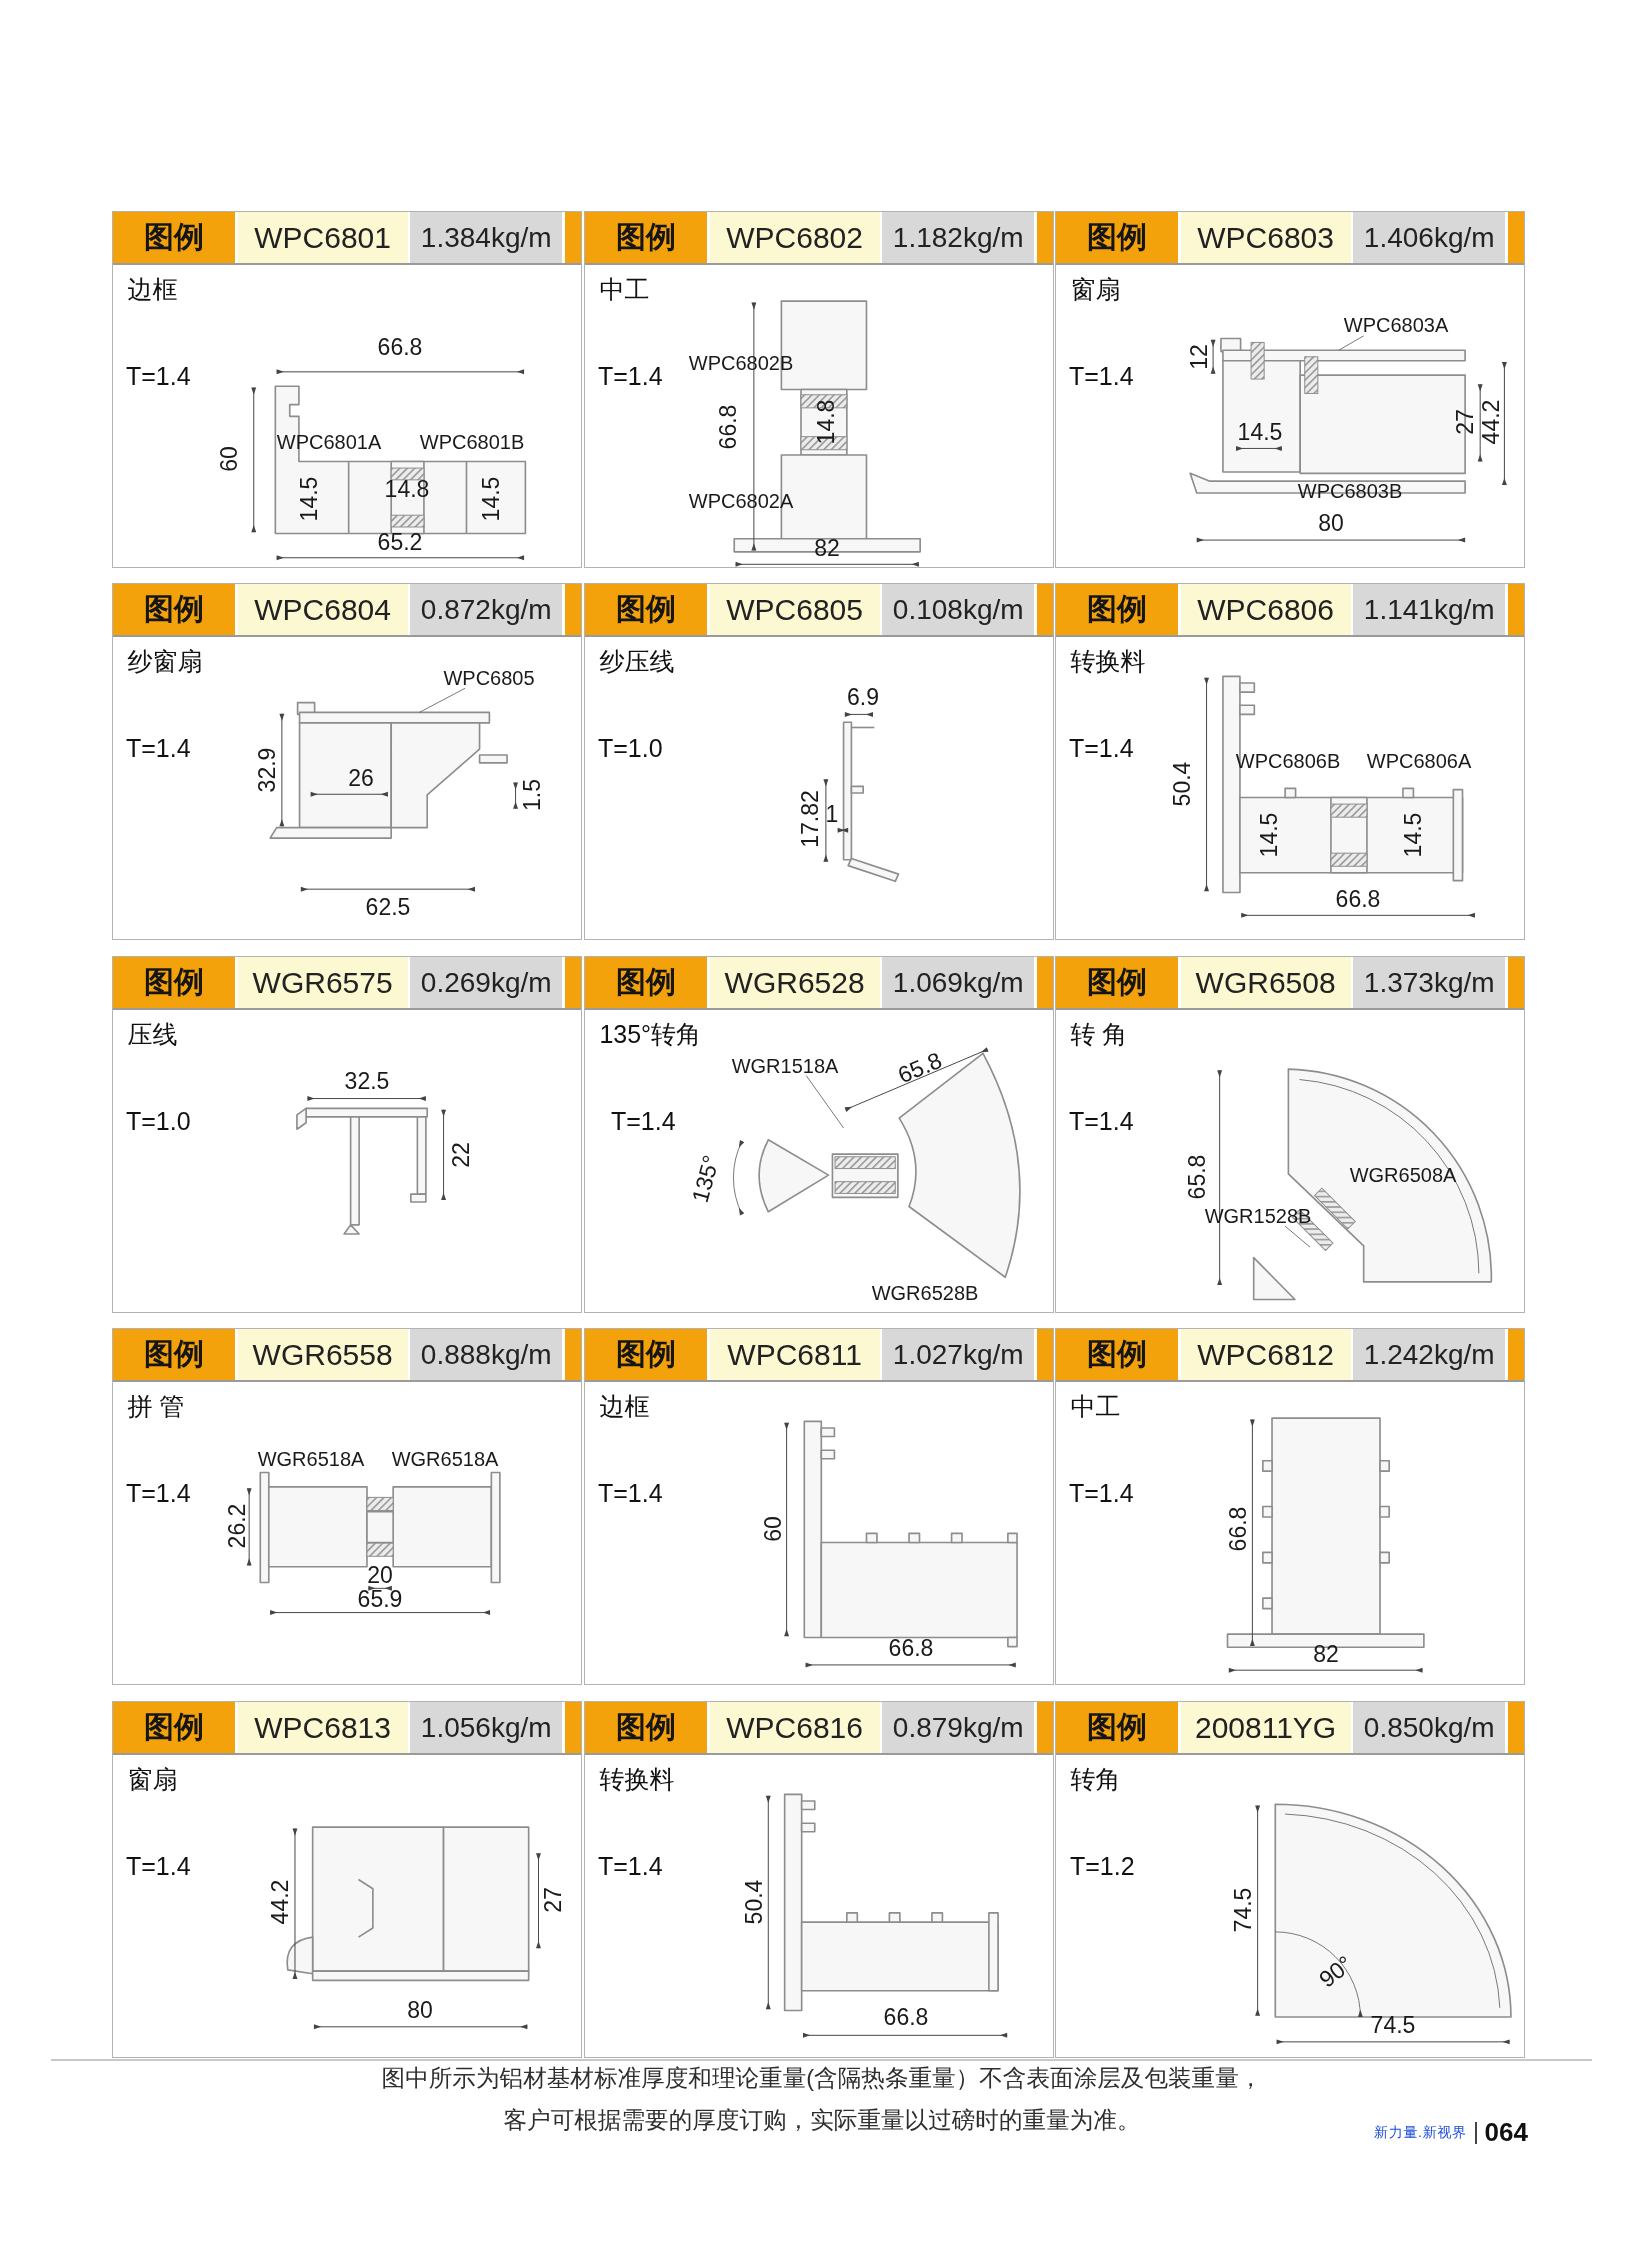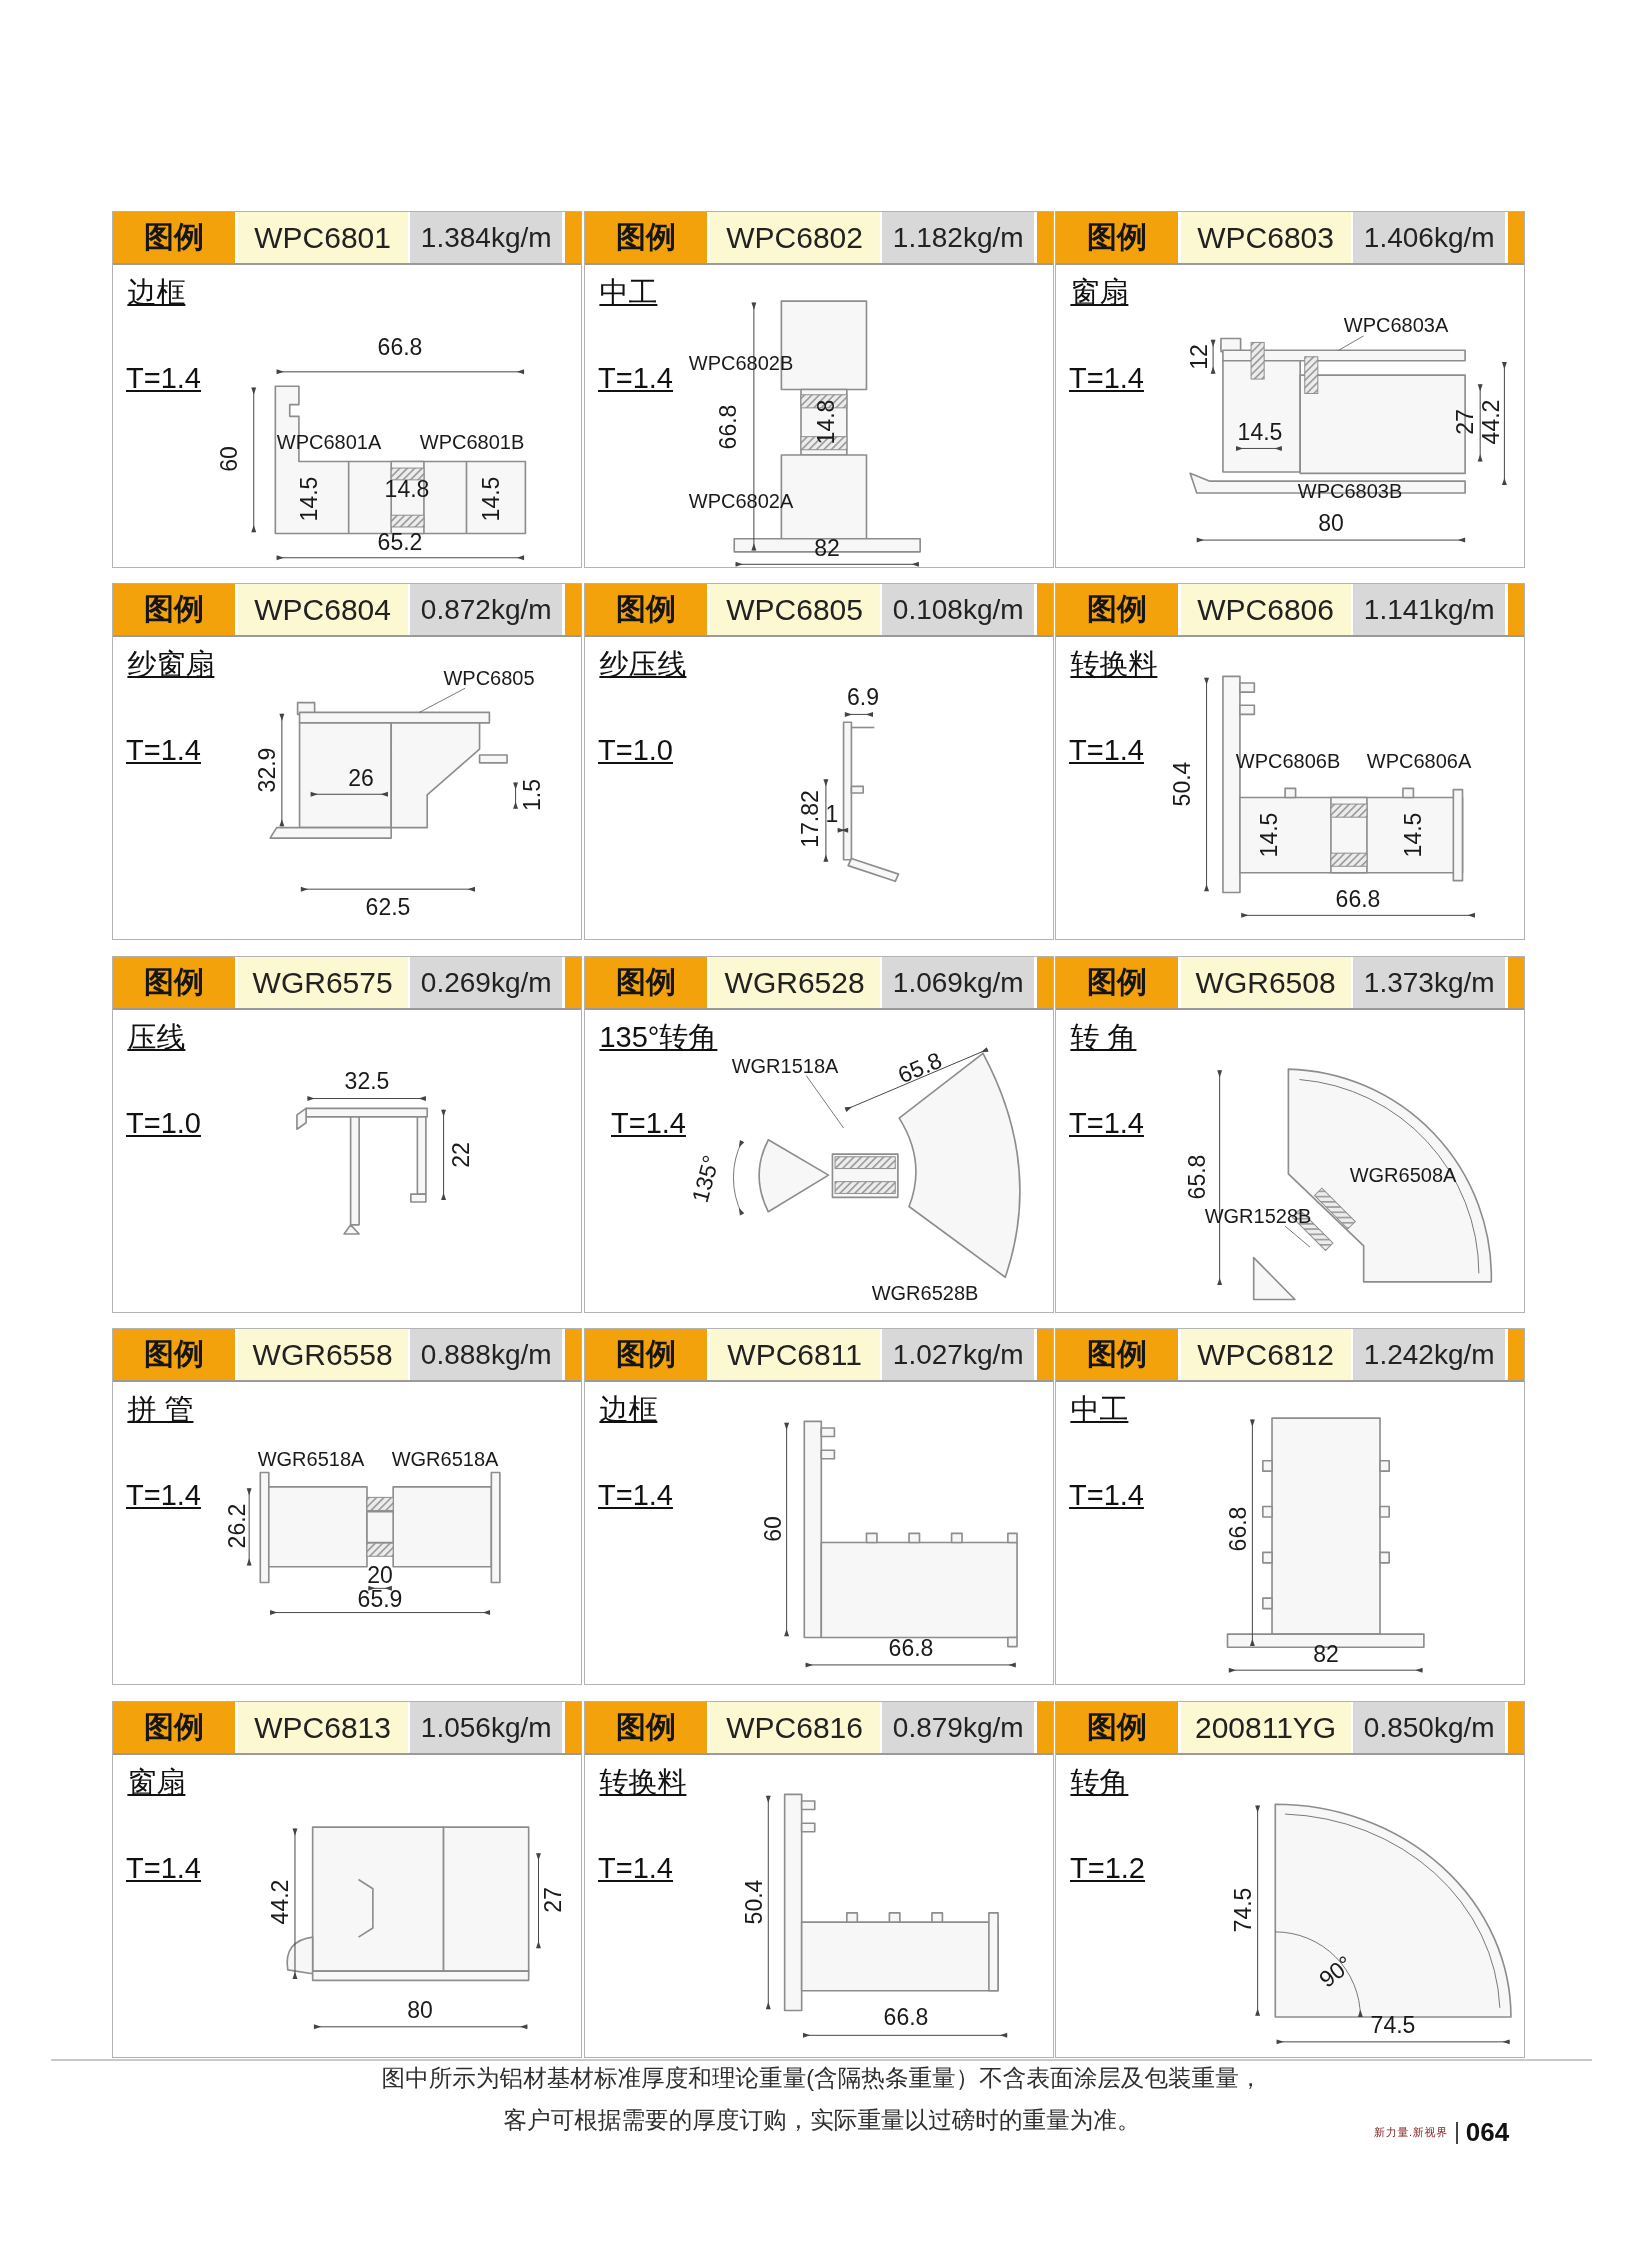--- a/index.html
+++ b/index.html
@@ -6,35 +6,35 @@
   .page{position:relative;width:1644px;height:2250px;background:#fff;overflow:hidden;
         font-family:"Liberation Sans","DejaVu Sans",sans-serif;color:#111;}
   .cell{position:absolute;width:470px;height:357px;border:1.3px solid #b3b3b3;background:#fff;box-sizing:border-box;text-align:right;}
   .hdr{position:absolute;left:0;top:0;right:0;height:51px;display:flex;gap:2.6px;background:#fff;border-bottom:2px solid #9a9a9a;}
   .hleg{width:122px;background:#f3a20c;display:flex;align-items:center;justify-content:center;
         font-size:30px;font-weight:bold;color:#151515;}
   .hcode{width:170px;background:#fcf8d2;display:flex;align-items:center;justify-content:center;font-size:30px;color:#222;}
   .hwt{width:152px;background:#d8d8d8;display:flex;align-items:center;justify-content:center;font-size:28px;color:#222;}
   .hsl{flex:1;background:#f3a20c;}
   .bd{position:absolute;left:0;top:53px;right:0;bottom:0;}
-  .txt{position:absolute;font-size:29px;color:#111;white-space:nowrap;text-decoration:underline;}
+  .txt{position:absolute;font-size:25px;color:#111;white-space:nowrap;}
   .lbl{position:absolute;transform:translate(-50%,-50%);font-size:23px;color:#1a1a1a;white-space:nowrap;line-height:1;}
   .rot{transform:translate(-50%,-50%) rotate(-90deg);}
   .plbl{font-size:20px;color:#1a1a1a;}
   svg.draw{position:absolute;left:0;top:0;width:470px;height:306px;}
   .al{fill:#f7f7f7;stroke:#8d8d8d;stroke-width:2.5;stroke-linejoin:round;}
   .aln{fill:none;stroke:#8d8d8d;stroke-width:2.5;stroke-linejoin:round;}
   .th{fill:url(#hat);stroke:#8d8d8d;stroke-width:1.5;}
   .dim{stroke:#444;stroke-width:1.5;marker-start:url(#ar);marker-end:url(#ar);}
   .thin{stroke:#555;stroke-width:1.2;fill:none;}
   .lead{stroke:#555;stroke-width:1.2;}
   .rule{position:absolute;left:51px;top:2059px;width:1541px;height:2px;background:#c9c9c9;}
   .fnote{position:absolute;left:0;width:1644px;text-align:center;font-size:23.6px;color:#2e2e2e;}
   .brand{position:absolute;top:2117px;left:1374px;display:flex;align-items:center;gap:7.9px;}
-  .tagline{font-size:11px;color:#7f1d1d;letter-spacing:0.7px;}
+  .tagline{font-size:14px;color:#1d4ed8;letter-spacing:0.7px;}
   .bdiv{width:2px;height:22px;background:#444;}
   .pnum{font-size:26px;font-weight:bold;color:#111;}
 </style>
 </head>
 <body>
 
 <svg width="0" height="0" style="position:absolute">
   <defs>
     <marker id="ar" markerWidth="13" markerHeight="10" refX="12" refY="5" orient="auto-start-reverse" markerUnits="userSpaceOnUse">
       <path d="M1,5 L12,1.2 L12,8.8 z" fill="#444"></path>

